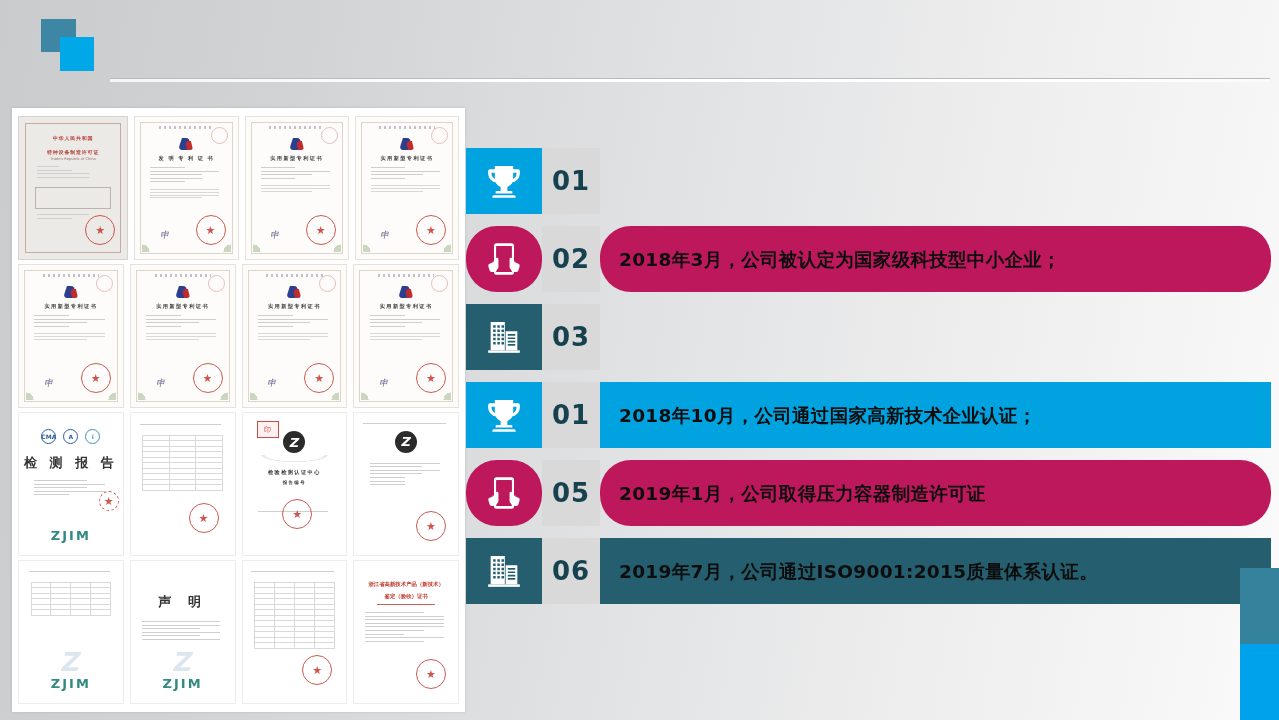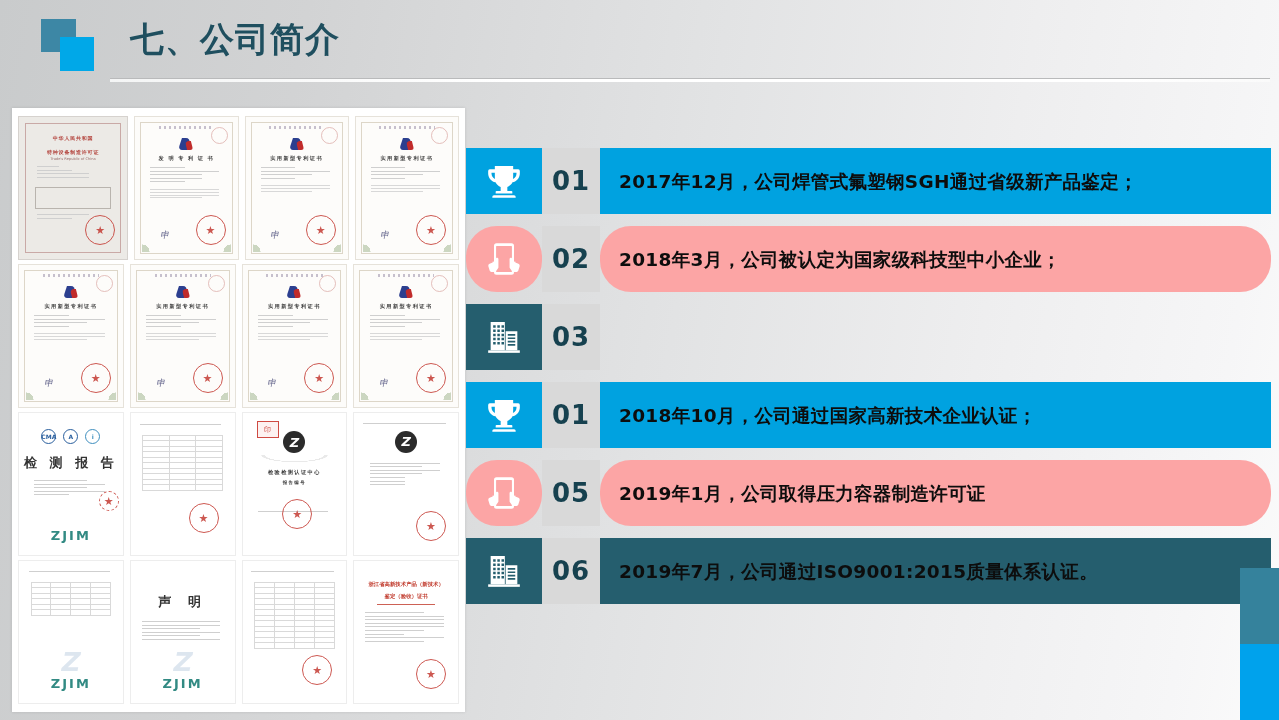--- a/index.html
+++ b/index.html
@@ -156,38 +156,37 @@
   .item .num{
     width:58px; flex:none; background:#d9d9d9; color:#16414f;
     font-size:26px; font-weight:bold; letter-spacing:1px;
     display:flex; align-items:center; justify-content:center;
   }
   .item .txt{
     flex:1; display:flex; align-items:center; padding-left:19px;
     font-size:18.5px; font-weight:bold; color:#0d0d0d; letter-spacing:.3px;
   }
   .item.c-cyan .ico, .item.c-cyan .txt{ background:#00a2e0; }
-  .item.c-blue .ico, .item.c-blue .txt{ background:#fca5a5;border-radius:31px; }
+  .item.c-blue .ico, .item.c-blue .txt{ background:#be185d;border-radius:31px; }
   .item.c-teal .ico, .item.c-teal .txt{ background:#255e6e; }
 
   
   svg.gi{ width:40px; height:40px; fill:#ffffff; display:block; }
 
   
   #deco-teal{ position:absolute; right:0; top:568px; width:39px; height:76px; background:#35829c; }
   #deco-blue{ position:absolute; right:0; top:644px; width:39px; height:76px; background:#00a2ec; }
   #deco-dark{ position:absolute; right:27px; top:538px; width:33px; height:53px; background:#255e6e; }
 </style>
 </head>
 <body>
 
 <div id="header">
   <div class="sq" id="sq-dark"></div>
   <div class="sq" id="sq-light"></div>
-  <div id="title">七、公司简介</div>
   <div id="rule"></div>
 </div>
 
 <div id="cert-panel">
 
   <div class="cert-row">
     <div class="cert tm">
       <div class="tm-title">中华人民共和国</div>
       <div class="tm-title">特种设备制造许可证</div>
       <div class="tm-sub">Trade's Republic of China</div>
@@ -630,21 +629,20 @@
 
 <div id="list">
 
   <div class="item c-cyan">
     <div class="ico">
       <svg class="gi" viewBox="0 0 48 48">
           <path d="M13 6h22v4h6a2 2 0 0 1 2 2v3c0 5.2-3.7 9.6-8.8 10.6-1.3 2.6-3.5 4.6-6.2 5.6V36h5a1 1 0 0 1 1 1v2H14v-2a1 1 0 0 1 1-1h5v-4.8c-2.7-1-4.9-3-6.2-5.6C8.7 24.6 5 20.2 5 15v-3a2 2 0 0 1 2-2h6V6zm0 8H9v1c0 2.9 1.7 5.4 4.2 6.5A21 21 0 0 1 13 18v-4zm22 0v4c0 1.2-.1 2.4-.3 3.5A7.1 7.1 0 0 0 39 15v-1h-4zM12 41h24a2 2 0 0 1 2 2v1H10v-1a2 2 0 0 1 2-2z"></path>
         </svg>
     </div>
     <div class="num">01</div>
-    <div class="txt">2017年12月，公司焊管式氟塑钢SGH通过省级新产品鉴定；</div>
   </div>
 
   <div class="item c-blue">
     <div class="ico">
       <svg class="gi" viewBox="0 0 48 48">
           <path d="M15 5h18a3 3 0 0 1 3 3v32a3 3 0 0 1-3 3H15a3 3 0 0 1-3-3V8a3 3 0 0 1 3-3zm0 3.5a.5.5 0 0 0-.5.5v30a.5.5 0 0 0 .5.5h18a.5.5 0 0 0 .5-.5V9a.5.5 0 0 0-.5-.5H15z"></path>
           <path d="M10.4 27.1c.9-.3 1.7.2 2.1 1l1.6 3.3V24c0-.9.7-1.6 1.6-1.6.9 0 1.6.7 1.6 1.6v9.9c0 .5-.1.9-.4 1.3l-2.6 3.6a2 2 0 0 1-1.6.8H8.8a2 2 0 0 1-1.9-1.4l-1.6-5.2c-.4-1.3.2-2.7 1.5-3.2l3.6-1.7zM37.6 27.1c-.9-.3-1.7.2-2.1 1l-1.6 3.3V24c0-.9-.7-1.6-1.6-1.6-.9 0-1.6.7-1.6 1.6v9.9c0 .5.1.9.4 1.3l2.6 3.6a2 2 0 0 0 1.6.8h3.9a2 2 0 0 0 1.9-1.4l1.6-5.2c.4-1.3-.2-2.7-1.5-3.2l-3.6-1.7z"></path>
         </svg>
     </div>
     <div class="num">02</div>

